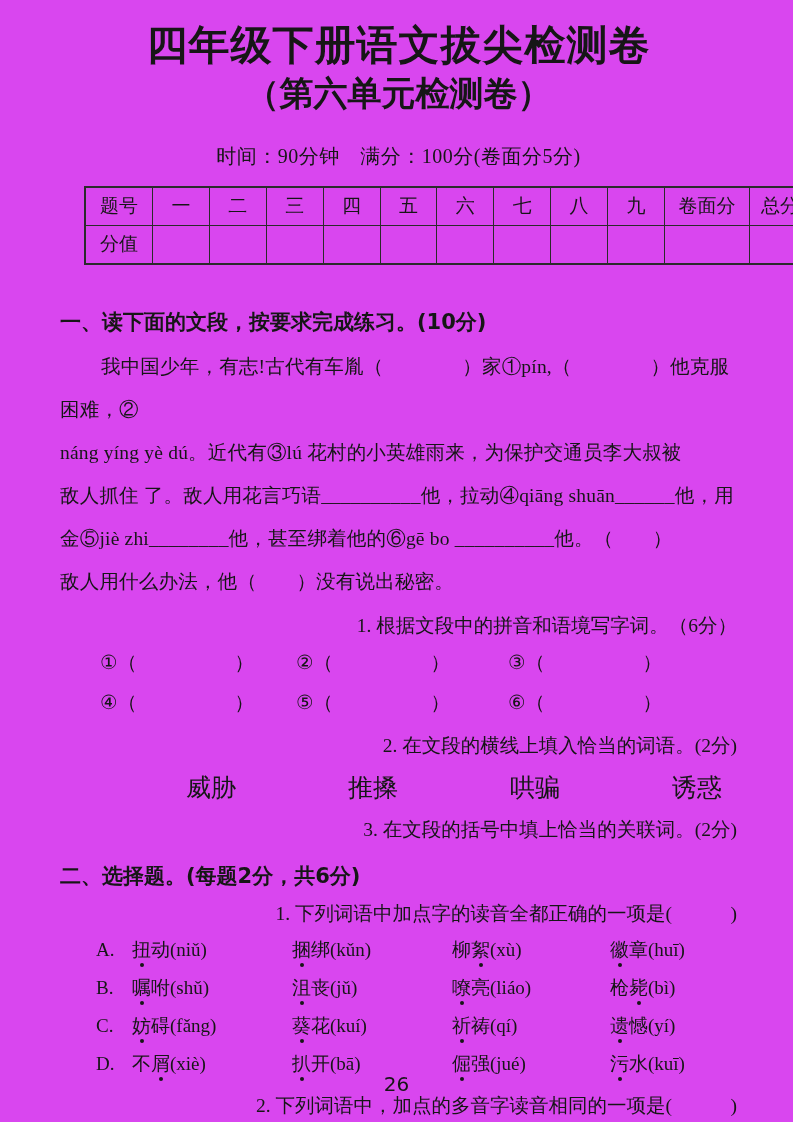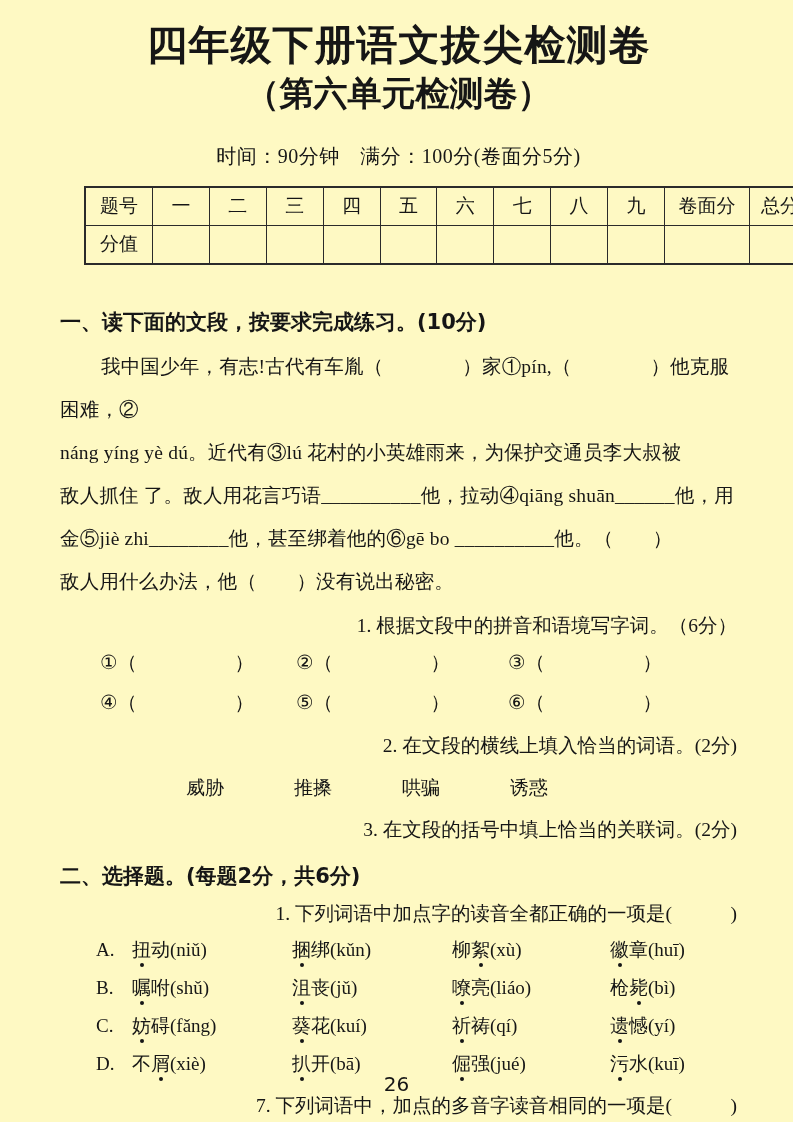--- a/index.html
+++ b/index.html
@@ -1,20 +1,20 @@
 <!DOCTYPE html>
 <html><head>
 <meta charset="utf-8">
 <style>
   html,body{margin:0;padding:0;background:#e8e8e8;}
   .page{
     position:relative;
     width:793px;height:1122px;
     margin:0 auto;
-    background:#fef9c3;
+    background:#d946ef;
     color:#161616;
     font-family:"Liberation Serif","DejaVu Serif",serif;
     box-sizing:border-box;
     padding:20px 56px 0 60px;
     overflow:hidden;
   }
   .title1{
     margin:2px 0 0;
     text-align:center;
     font-family:"DejaVu Sans","Liberation Sans",sans-serif;
@@ -83,23 +83,23 @@
     display:flex;
     margin-left:40px;
     line-height:40px;
     font-size:19.5px;
     white-space:pre;
   }
   .blank-row span:nth-child(1){width:196px;}
   .blank-row span:nth-child(2){width:212px;}
   .word-bank{
     display:flex;
-    gap:70px;
+    gap:112px;
     margin:6px 0 2px 126px;
-    font-size:19px;
+    font-size:25px;
     line-height:38px;
   }
   #s2q1-options .opt-row{
     display:grid;
     grid-template-columns:36px 160px 160px 158px auto;
     align-items:center;
     margin-left:36px;
     height:38px;
     font-size:19px;
   }
@@ -222,16 +222,16 @@
       </div>
       <div class="opt-row">
         <span class="opt-label">D.</span>
         <span class="opt-item">不<span class="dotted">屑</span>(xiè)</span>
         <span class="opt-item"><span class="dotted">扒</span>开(bā)</span>
         <span class="opt-item"><span class="dotted">倔</span>强(jué)</span>
         <span class="opt-item"><span class="dotted">污</span>水(kuī)</span>
       </div>
     </div>
 
-  <div class="q">7. 下列词语中，加点的多音字读音相同的一项是(　　　)</div>
+  <div class="q">2. 下列词语中，加点的多音字读音相同的一项是(　　　)</div>
 
   <div class="page-number">26</div>
 </div>
 
 </body></html>

